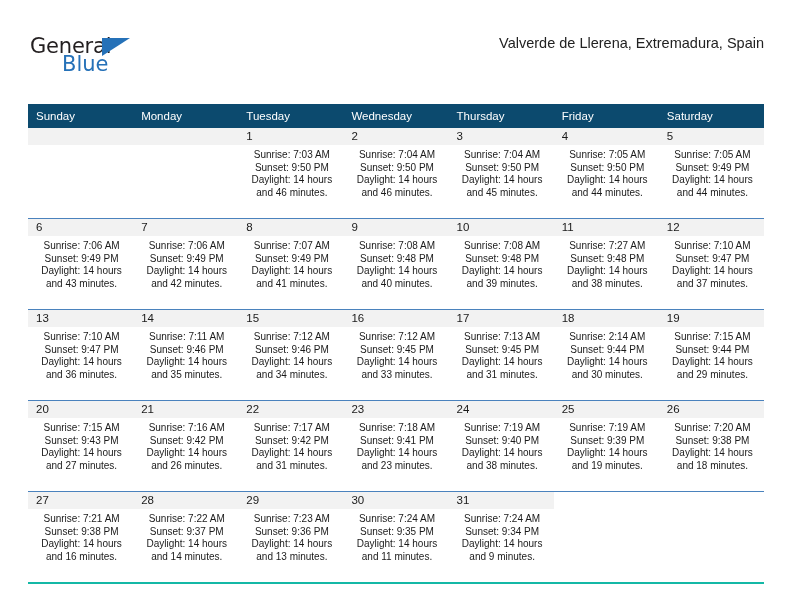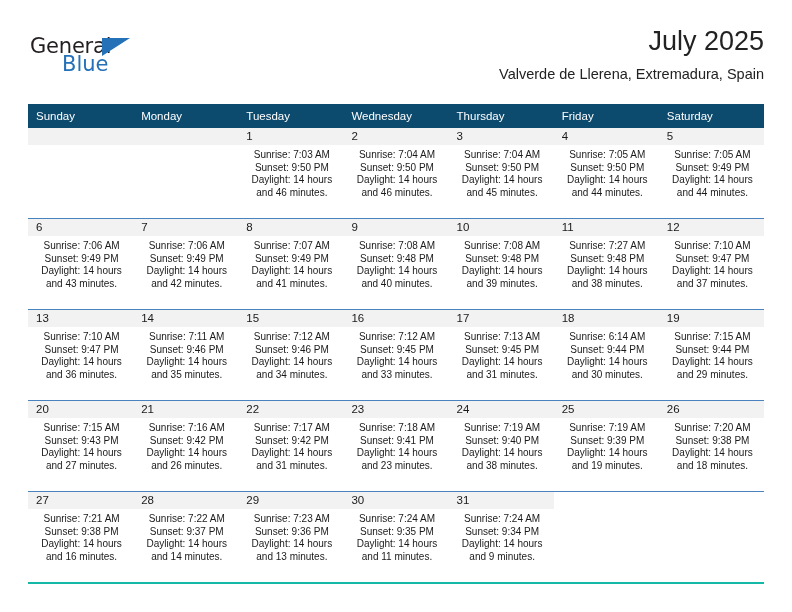--- a/index.html
+++ b/index.html
@@ -128,21 +128,20 @@
 
   <div class="topbar">
 
     <div class="logo">
       <span class="logo-general">General</span>
       <span class="logo-tri"></span>
       <span class="logo-blue">Blue</span>
     </div>
 
     <div class="title-block">
-      <div class="cal-title">July 2025</div>
       <div class="cal-subtitle">Valverde de Llerena, Extremadura, Spain</div>
     </div>
 
   </div>
 
   <table class="calendar">
     <thead>
       <tr>
         <th>Sunday</th>
         <th>Monday</th>
@@ -353,21 +352,21 @@
                 <div>Sunset: 9:45 PM</div>
                 <div>Daylight: 14 hours</div>
                 <div>and 31 minutes.</div>
               </div>
             </div>
           </td>
           <td>
             <div class="cell-inner">
               <div class="daynum-band">18</div>
               <div class="details">
-                <div>Sunrise: 6:14 AM</div>
+                <div>Sunrise: 2:14 AM</div>
                 <div>Sunset: 9:44 PM</div>
                 <div>Daylight: 14 hours</div>
                 <div>and 30 minutes.</div>
               </div>
             </div>
           </td>
           <td>
             <div class="cell-inner">
               <div class="daynum-band">19</div>
               <div class="details">

